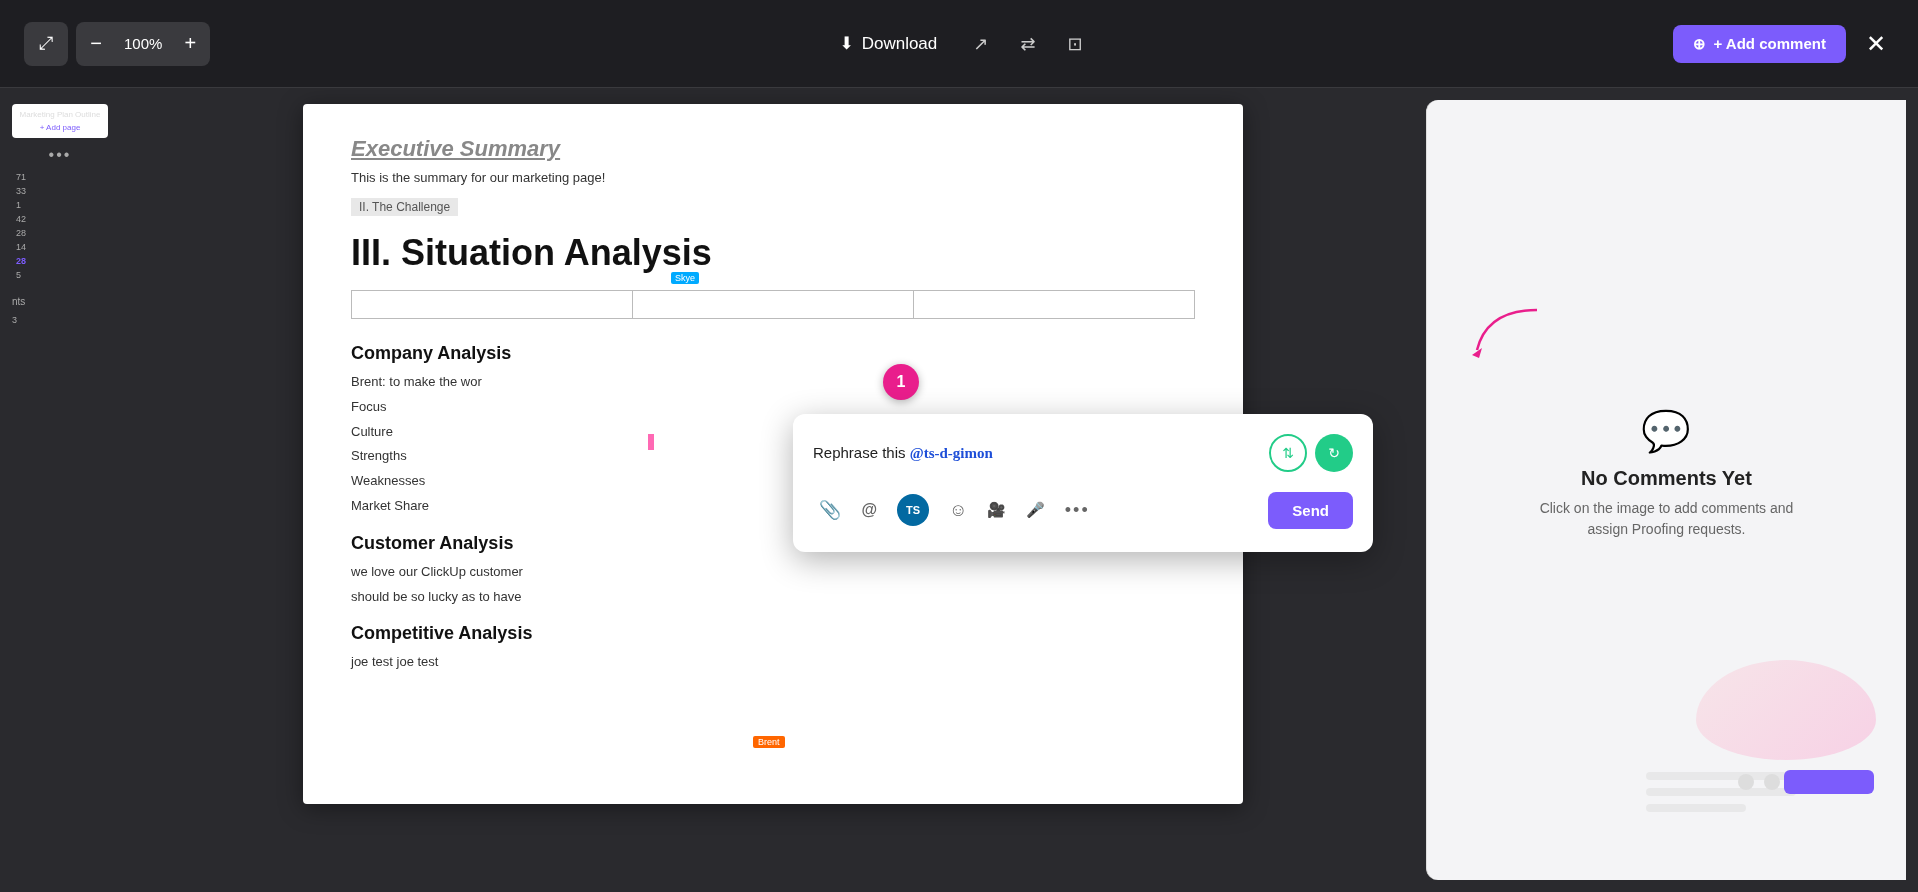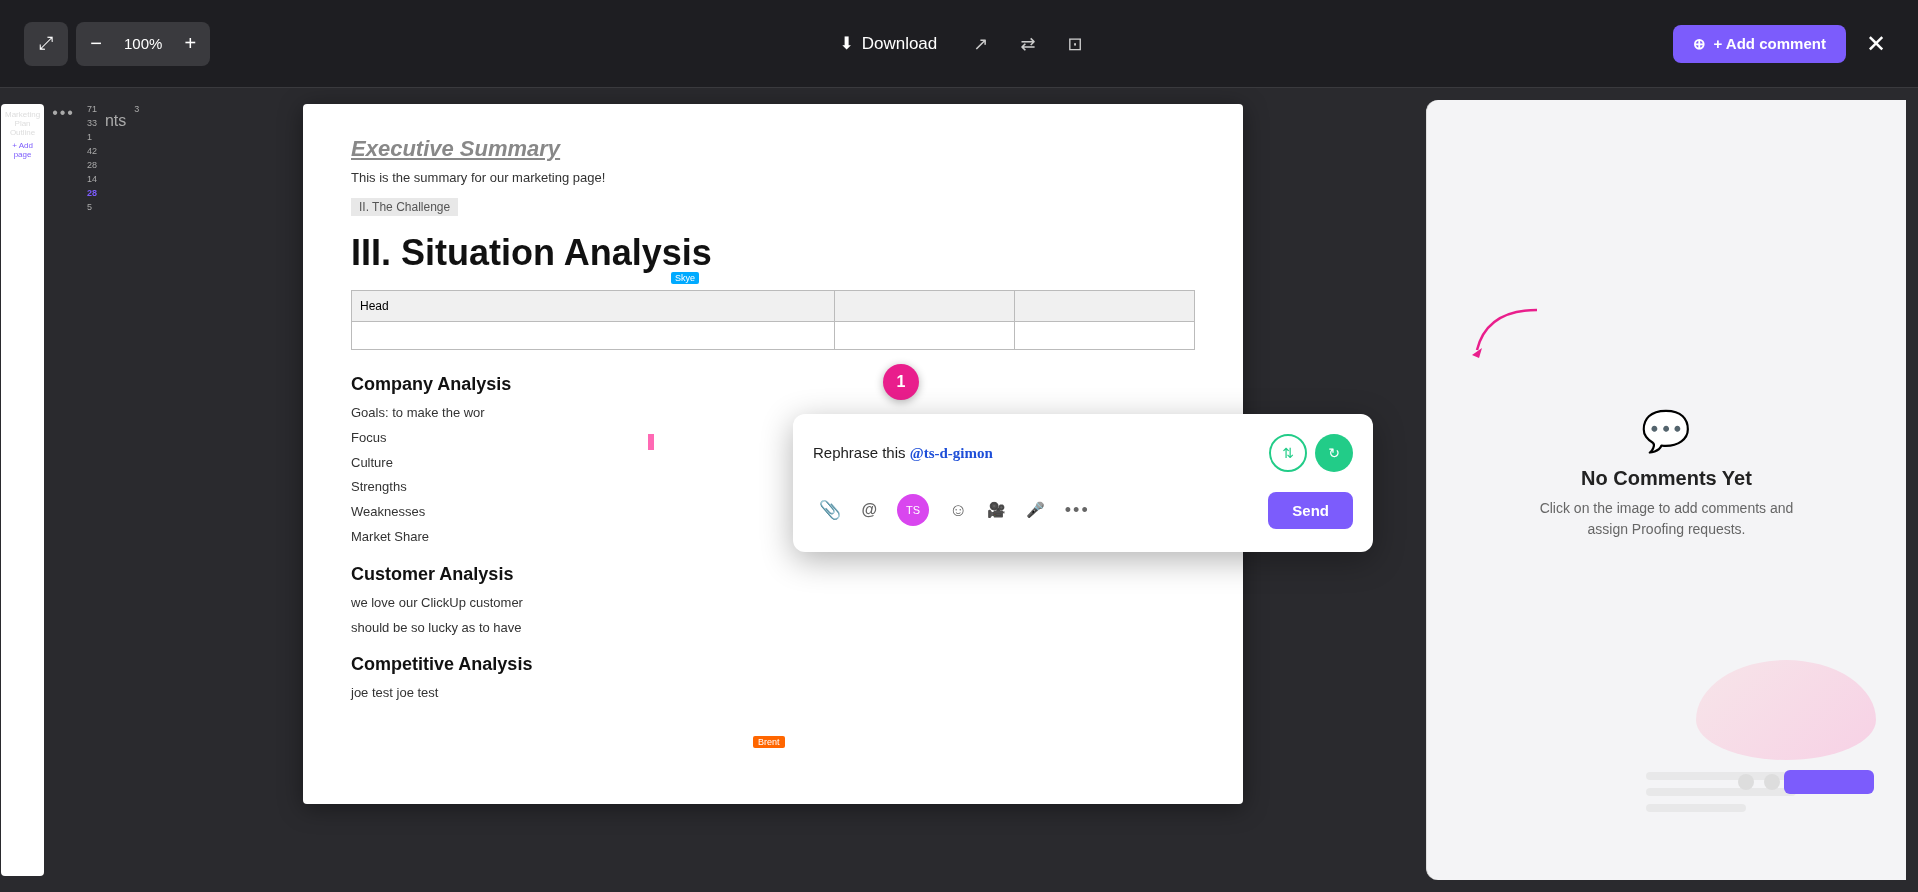--- a/index.html
+++ b/index.html
@@ -136,23 +136,23 @@
       display: flex;
       width: 100%;
       height: calc(892px - 88px);
       background: #2a2a2e;
     }
 
     
     .left-sidebar {
       width: 120px;
       background: #2a2a2e;
-      padding: 16px 1px;
-      display: flex;
-      flex-direction: row;
+      padding: 16px 12px;
+      display: flex;
+      flex-direction: column;
       gap: 8px;
       flex-shrink: 0;
     }
     .sidebar-thumb {
       background: #fff;
       border-radius: 4px;
       padding: 6px 4px;
       font-size: 9px;
       color: #333;
       cursor: pointer;
@@ -478,27 +478,27 @@
       height: 100px;
       background: linear-gradient(135deg, #ffb6c1 0%, #ff69b4 100%);
       border-radius: 50% 50% 50% 50% / 60% 60% 40% 40%;
       opacity: 0.25;
     }
 
     .avatar-placeholder {
       width: 32px;
       height: 32px;
       border-radius: 50%;
-      background: #d946ef;
+      background: #0369a1;
       display: flex;
       align-items: center;
       justify-content: center;
       color: #fff;
       font-size: 14px;
-      font-weight: 400;
+      font-weight: 700;
     }
   </style>
 </head>
 <body>
 
 <div class="toolbar">
   <div class="toolbar-left">
     <button class="icon-btn">
       <span style="font-size:18px;">⤢</span>
     </button>
@@ -547,57 +547,52 @@
     <div class="sidebar-line-numbers">
       <span>71</span>
       <span>33</span>
       <span>1</span>
       <span>42</span>
       <span>28</span>
       <span>14</span>
       <span class="active" style="color:#7c5cfc;font-weight:bold;">28</span>
       <span>5</span>
     </div>
-    <div style="color:#aaa;font-size:16px;margin-top:8px;">nts</div>
+    <div style="color:#aaa;font-size:10px;margin-top:8px;">nts</div>
     <span style="color:#aaa;font-size:9px;">3</span>
   </div>
 
   <div class="document-area">
     <div class="document-paper">
 
       
       <div class="doc-title" style="font-size:22px; color:#888; text-decoration:underline; font-style:italic;">Executive Summary</div>
       <div class="doc-subtitle">This is the summary for our marketing page!</div>
       <div class="doc-section-label">II. The Challenge</div>
 
       
       <div class="doc-heading">III. Situation Analysis</div>
 
       
       <div class="skye-badge">Skye</div>
 
       
       <table class="doc-table">
         <tbody>
-            <tr class="doc-table-header">
-          <td>Head</td>
-          <td></td>
-          <td></td>
-        </tr>
         <tr>
           <td></td>
           <td></td>
           <td></td>
         </tr>
       </tbody>
         </table>
 
       
       <div class="doc-section-title">Company Analysis</div>
-      <div class="doc-body-text">Goals: to make the wor</div>
+      <div class="doc-body-text">Brent: to make the wor</div>
       <div class="doc-body-text">Focus</div>
       <div class="doc-body-text">Culture</div>
       <div class="doc-body-text">Strengths</div>
       <div class="doc-body-text">Weaknesses</div>
       <div class="doc-body-text">Market Share</div>
 
       
       <div class="doc-section-title" style="margin-top:16px;">Customer Analysis</div>
       <div class="doc-body-text">we love our ClickUp customer</div>
       <div class="doc-body-text">should be so lucky as to have</div>

